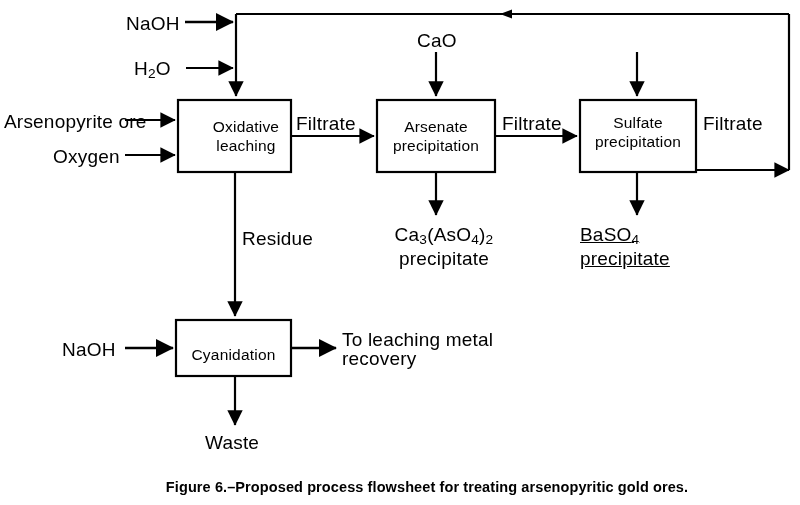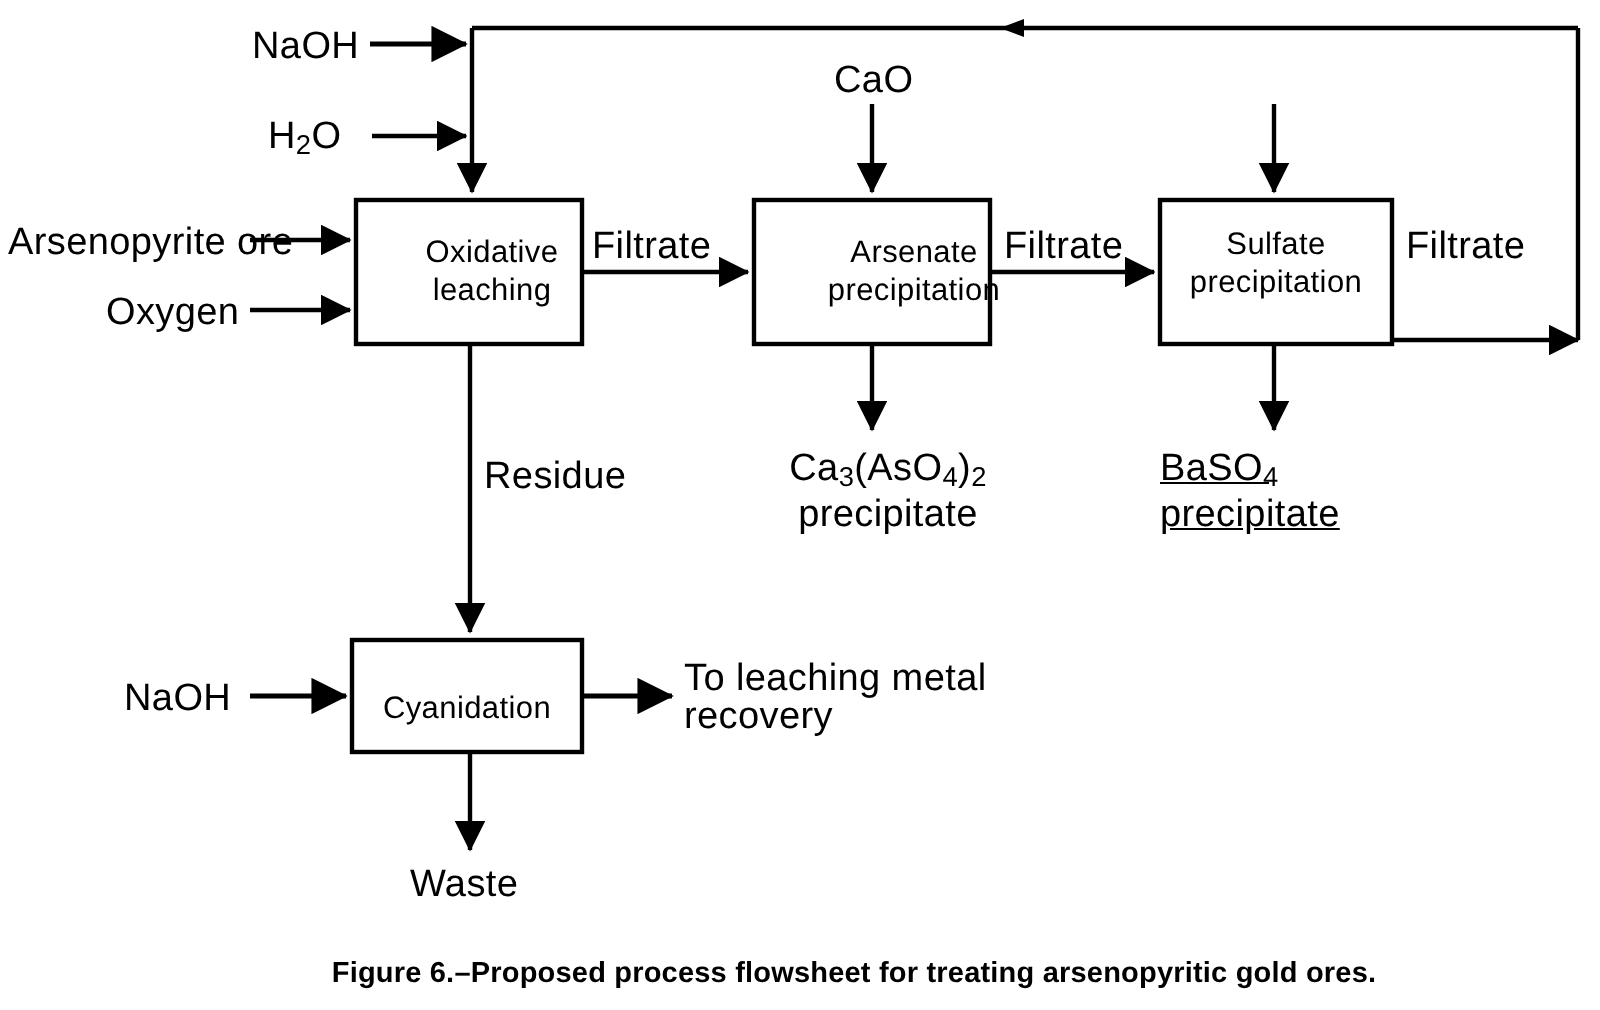--- a/index.html
+++ b/index.html
@@ -124,21 +124,21 @@
     <path d="M 235 376 L 235 425" fill="none" stroke="#000000" stroke-width="2.2" marker-end="url(#arrow)"></path>
   </svg>
 
   <div class="box-div" style="left:178px; top:100px; width:136px; height:72px;">
     <div class="box-label">
       <span>Oxidative</span><br>
       <span>leaching</span>
     </div>
   </div>
 
-  <div class="box-div" style="left:377px; top:100px; width:118px; height:72px;margin-left:21px;">
+  <div class="box-div" style="left:377px; top:100px; width:118px; height:72px;">
     <div class="box-label">
       <span>Arsenate</span><br>
       <span>precipitation</span>
     </div>
   </div>
 
   <div class="box-div" style="left:580px; top:100px; width:116px; height:64px;">
     <div class="box-label">
       <span>Sulfate</span><br>
       <span>precipitation</span>

